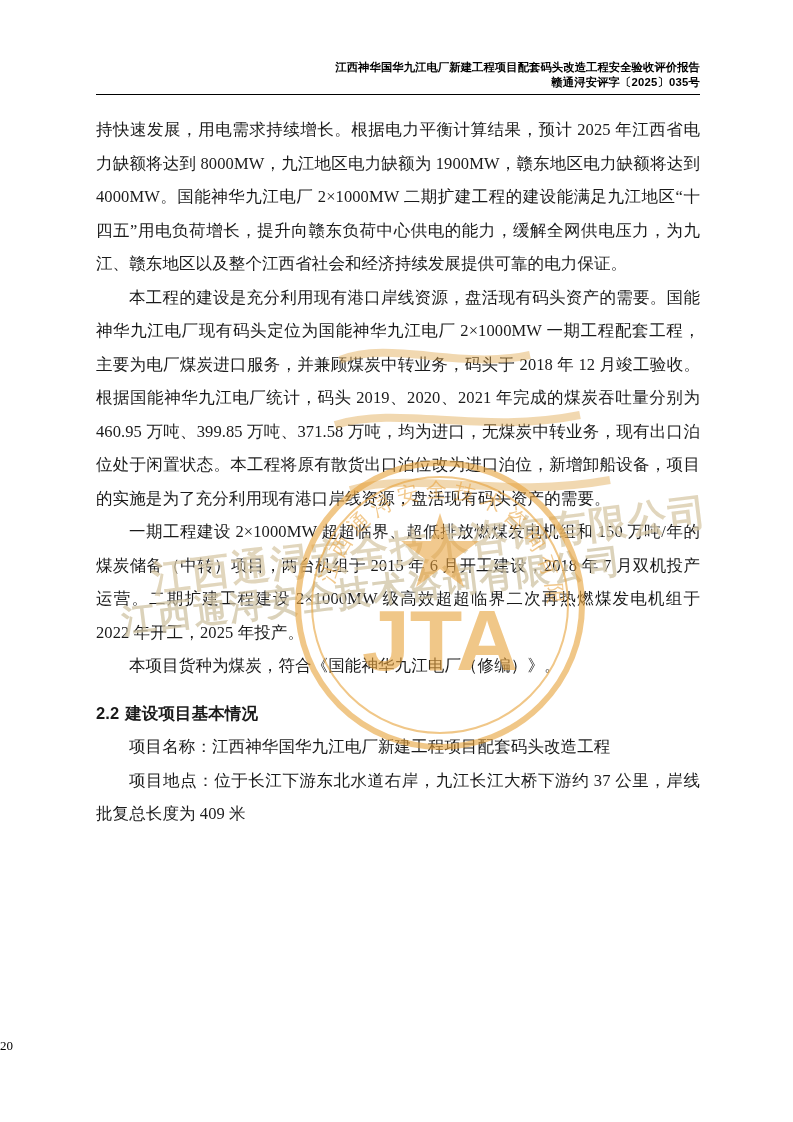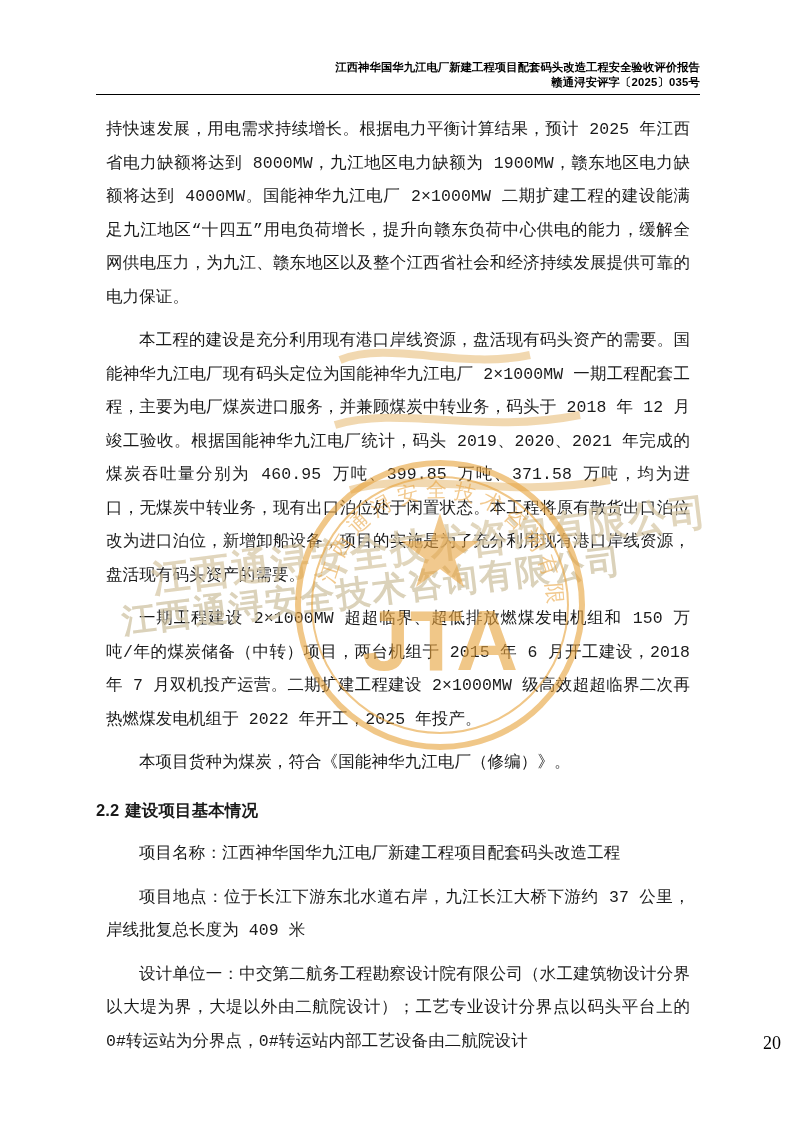--- a/index.html
+++ b/index.html
@@ -50,45 +50,44 @@
   
   .body-text {
     margin-top: 18px;
     font-size: 16.5px;
     line-height: 33.5px;
     text-align: justify;
     text-justify: inter-ideograph;
     letter-spacing: 0.1px;
   }
   p {
-    margin: 10px;
-    font-family: Liberation Mono, monospace;
+    margin: 0;
   }
   p.indent {
     text-indent: 2em;
   }
   .h2 {
     font-family: "Liberation Sans", sans-serif;
     font-weight: bold;
     font-size: 16.5px;
     line-height: 33.5px;
     margin-top: 14px;
   }
   .h2 .num {
     margin-right: 6px;
   }
   
   .page-number {
     position: absolute;
     left: 0;
     right: 12px;
     bottom: 68px;
-    text-align: right;
+    text-align: left;
     font-family: "Liberation Serif", serif;
-    font-size: 18px;
+    font-size: 13px;
     color: #000;
   }
   
   .stamp {
     position: absolute;
     left: 290px;
     top: 455px;
     width: 300px;
     height: 300px;
     pointer-events: none;
@@ -175,18 +174,17 @@
       <p class="indent">本工程的建设是充分利用现有港口岸线资源，盘活现有码头资产的需要。国能神华九江电厂现有码头定位为国能神华九江电厂 2×1000MW 一期工程配套工程，主要为电厂煤炭进口服务，并兼顾煤炭中转业务，码头于 2018 年 12 月竣工验收。根据国能神华九江电厂统计，码头 2019、2020、2021 年完成的煤炭吞吐量分别为 460.95 万吨、399.85 万吨、371.58 万吨，均为进口，无煤炭中转业务，现有出口泊位处于闲置状态。本工程将原有散货出口泊位改为进口泊位，新增卸船设备，项目的实施是为了充分利用现有港口岸线资源，盘活现有码头资产的需要。</p>
       <p class="indent">一期工程建设 2×1000MW 超超临界、超低排放燃煤发电机组和 150 万吨/年的煤炭储备（中转）项目，两台机组于 2015 年 6 月开工建设，2018 年 7 月双机投产运营。二期扩建工程建设 2×1000MW 级高效超超临界二次再热燃煤发电机组于 2022 年开工，2025 年投产。</p>
       <p class="indent">本项目货种为煤炭，符合《国能神华九江电厂（修编）》。</p>
 
       <div class="h2">
         <span class="num">2.2</span><span>建设项目基本情况</span>
       </div>
 
       <p class="indent">项目名称：江西神华国华九江电厂新建工程项目配套码头改造工程</p>
       <p class="indent">项目地点：位于长江下游东北水道右岸，九江长江大桥下游约 37 公里，岸线批复总长度为 409 米</p>
-      <p class="indent">设计单位一：中交第二航务工程勘察设计院有限公司（水工建筑物设计分界以大堤为界，大堤以外由二航院设计）；工艺专业设计分界点以码头平台上的 0#转运站为分界点，0#转运站内部工艺设备由二航院设计</p>
     </div>
   </div>
 
   <div class="page-number">20</div>
 </div>
 
 </body></html>

